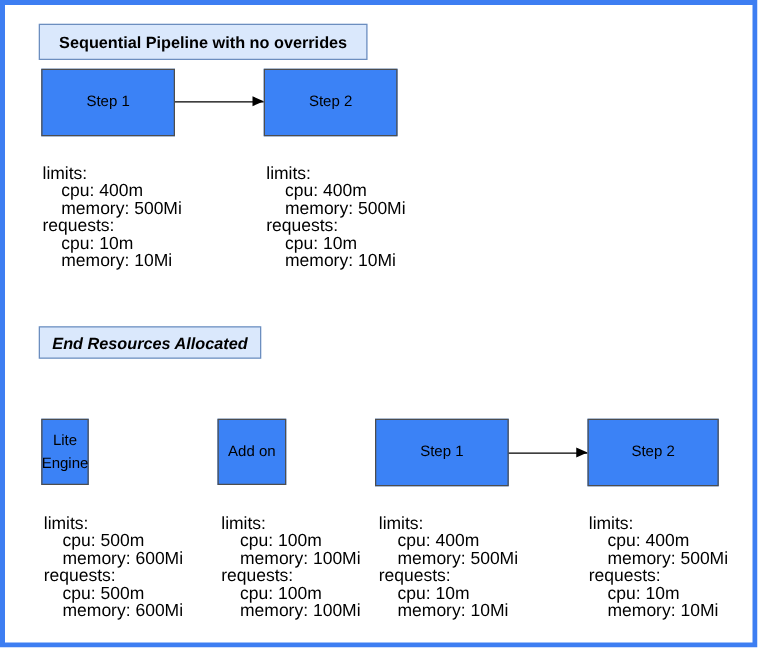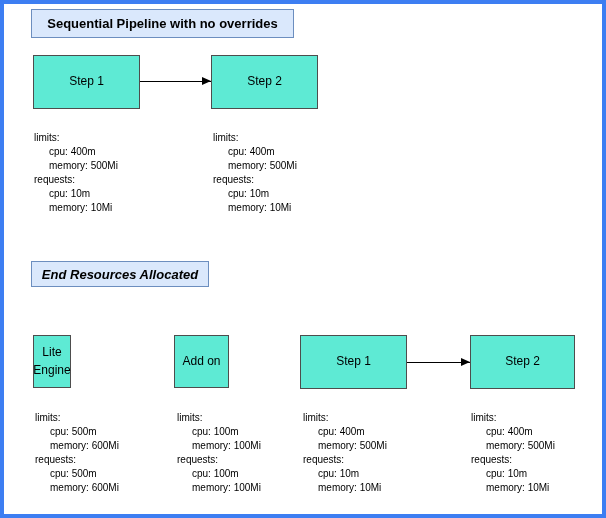--- a/index.html
+++ b/index.html
@@ -20,27 +20,27 @@
     background: #dae8fc;
     border: 1px solid #6c8ebf;
     font-weight: bold;
     font-size: 13px;
     display: flex;
     align-items: center;
     justify-content: center;
     text-align: center;
     white-space: nowrap;
   }
-  .t1 { left: 27px; top: 5px;   width: 263px; height: 29px; }
+  .t1 { left: 27px; top: 15px;   width: 263px; height: 29px; }
   .t2 { left: 27px; top: 257px; width: 178px; height: 26px; font-style: italic; }
 
   .node {
     position: absolute;
     box-sizing: border-box;
-    background: #5eead4;
+    background: #3b82f6;
     border: 1.5px solid #4d4d4d;
     display: flex;
     align-items: center;
     justify-content: center;
     font-size: 12px;
     line-height: 1.45;
     text-align: center;
   }
   .n1 { left: 29px;  top: 51px;  width: 107px; height: 54px; }
   .n2 { left: 207px; top: 51px;  width: 107px; height: 54px; }
@@ -62,21 +62,21 @@
     top: -5px;
     width: 0;
     height: 0;
     border-left: 9px solid #000000;
     border-top: 4.5px solid transparent;
     border-bottom: 4.5px solid transparent;
   }
 
   .res {
     position: absolute;
-    font-size: 10px;
+    font-size: 14px;
     line-height: 14px;
     white-space: nowrap;
   }
   .res .ind { padding-left: 15px; }
   .ra { left: 30px;  top: 127px; }
   .rb { left: 209px; top: 127px; }
   .rc { left: 31px;  top: 407px; }
   .rd { left: 173px; top: 407px; }
   .re { left: 299px; top: 407px; }
   .rf { left: 467px; top: 407px; }

